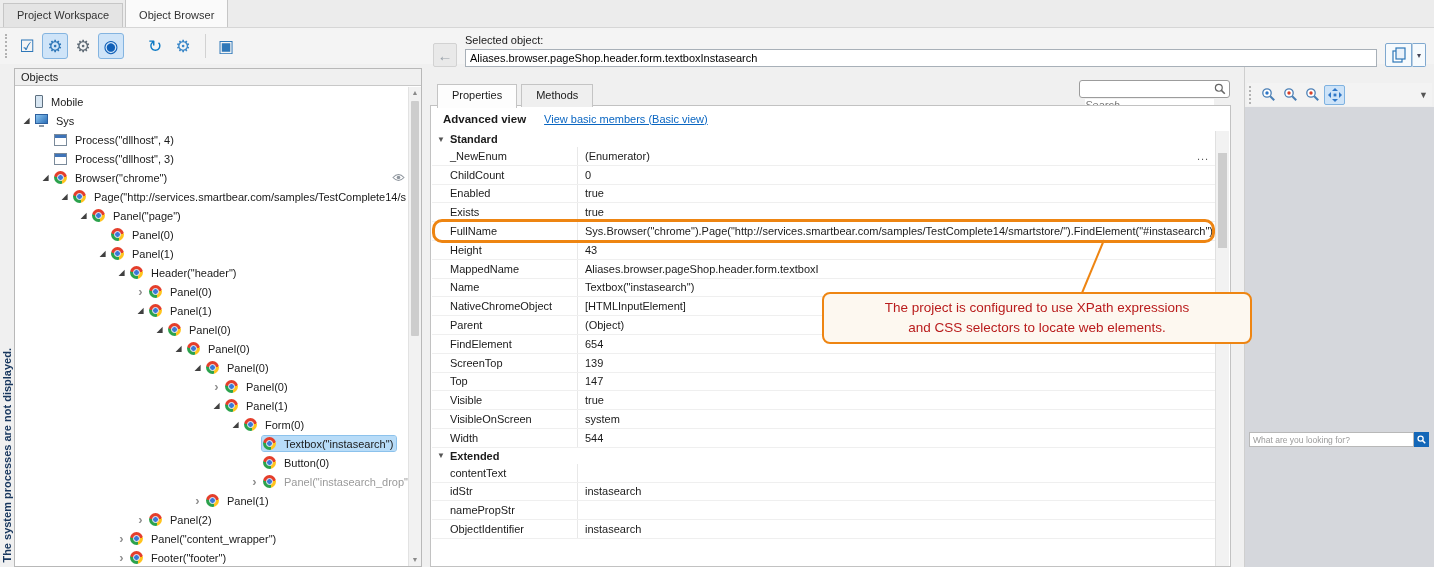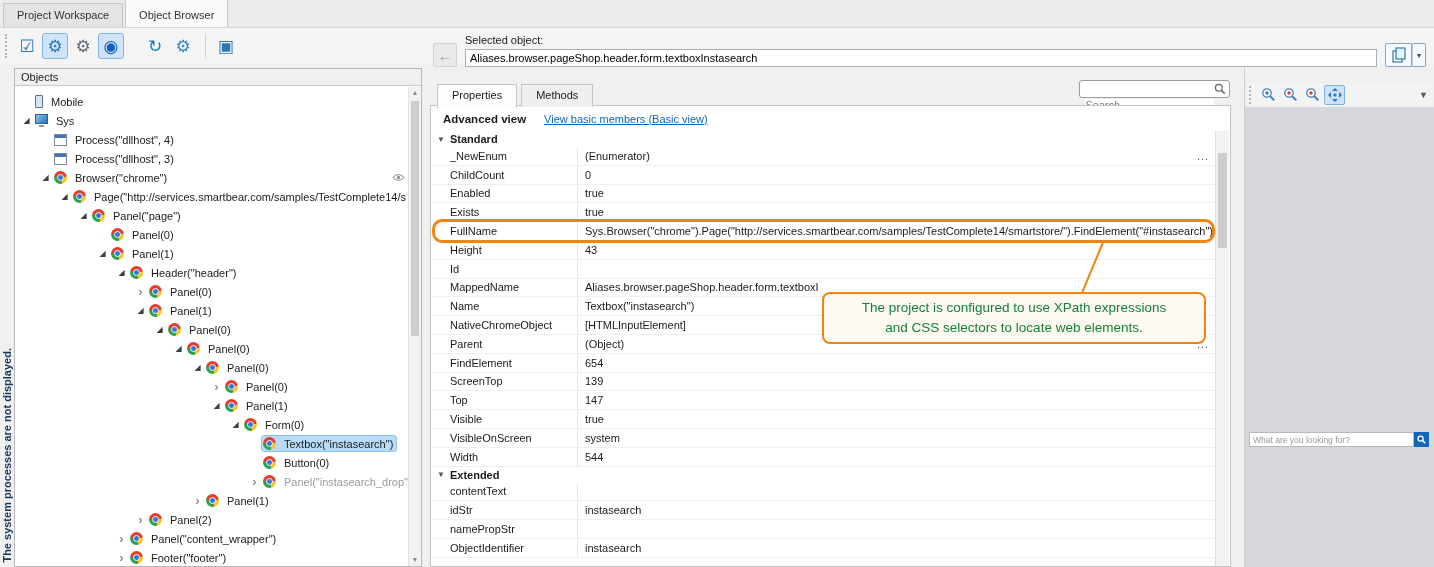--- a/index.html
+++ b/index.html
@@ -78,21 +78,21 @@
   .sec-header { height:16px; display:flex; align-items:center; gap:5px; padding-left:5px; font-weight:bold; cursor:pointer; }
   .sec-chev { font-size:8px; color:#555; }
   .prow { display:flex; height:18.8px; align-items:center; border-bottom:1px solid #efefef; position:relative; }
   .pname { width:146px; flex:none; padding-left:18px; border-right:1px solid #e8e8e8; overflow:hidden; white-space:nowrap; align-self:stretch; display:flex; align-items:center; }
   .pvalue { flex:1; padding-left:7px; overflow:hidden; white-space:nowrap; }
   .pell { flex:none; width:24px; text-align:center; color:#555; cursor:pointer; letter-spacing:1px; }
   .prow.hl::after { content:""; position:absolute; left:0; right:0; top:-3px; bottom:-3px; border:3px solid #EE8512; border-radius:10px; pointer-events:none; z-index:4; }
   .grid-scroll { position:absolute; top:25px; right:1px; width:14px; bottom:0; background:#f2f2f2; border-left:1px solid #e0e0e0; }
   .grid-scroll .thumb { position:absolute; left:2px; right:2px; top:22px; height:95px; background:#cdcdcd; }
   .mid-overlay { position:absolute; inset:0; pointer-events:none; z-index:6; }
-  .callout { position:absolute; left:394px; top:228px; width:384px; height:52px; background:#fdf8f0; border:2px solid #EE8512; border-radius:8px; z-index:7; display:flex; flex-direction:column; align-items:center; justify-content:center; color:#15803d; font-size:13.5px; line-height:1.45; }
+  .callout { position:absolute; left:394px; top:228px; width:430px; height:52px; background:#fdf8f0; border:2px solid #EE8512; border-radius:8px; z-index:7; display:flex; flex-direction:column; align-items:center; justify-content:center; color:#b91c1c; font-size:13.5px; line-height:1.45; }
 
   
   .rp { position:absolute; left:1244px; width:190px; top:0; bottom:0; background:#f0f0f0; border-left:1px solid #cfcfcf; }
   .rp-tb { position:absolute; top:19px; left:2px; right:2px; height:23px; display:flex; align-items:center; background:#f3f3f3; }
   .rpi { width:21px; height:20px; display:inline-flex; align-items:center; justify-content:center; margin-right:1px; border-radius:2px; border:1px solid transparent; cursor:pointer; }
   .rpi.pressed { background:#cde3f8; border-color:#7fb2e0; }
   .rp-caret { margin-left:auto; font-size:9px; color:#555; padding:0 4px; cursor:pointer; }
   .rp-canvas { position:absolute; top:43px; left:0; right:0; bottom:0; background:#d5d7dc; }
   .rp-search { position:absolute; left:4px; right:5px; top:325px; height:15px; display:flex; }
   .rp-search input { flex:1; min-width:0; border:1px solid #b8b8b8; background:#fff; font-size:8.5px; padding:0 3px; font-family:inherit; }
@@ -389,24 +389,20 @@
               <span class="pname">Exists</span>
               <span class="pvalue">true</span>
             </div>
             <div class="prow hl">
               <span class="pname">FullName</span>
               <span class="pvalue">Sys.Browser("chrome").Page("http://services.smartbear.com/samples/TestComplete14/smartstore/").FindElement("#instasearch")</span>
             </div>
             <div class="prow">
               <span class="pname">Height</span>
               <span class="pvalue">43</span>
-            </div>
-            <div class="prow">
-              <span class="pname">Id</span>
-              <span class="pvalue"></span>
             </div>
             <div class="prow">
               <span class="pname">MappedName</span>
               <span class="pvalue">Aliases.browser.pageShop.header.form.textboxI</span>
             </div>
             <div class="prow">
               <span class="pname">Name</span>
               <span class="pvalue">Textbox("instasearch")</span>
             </div>
             <div class="prow">

